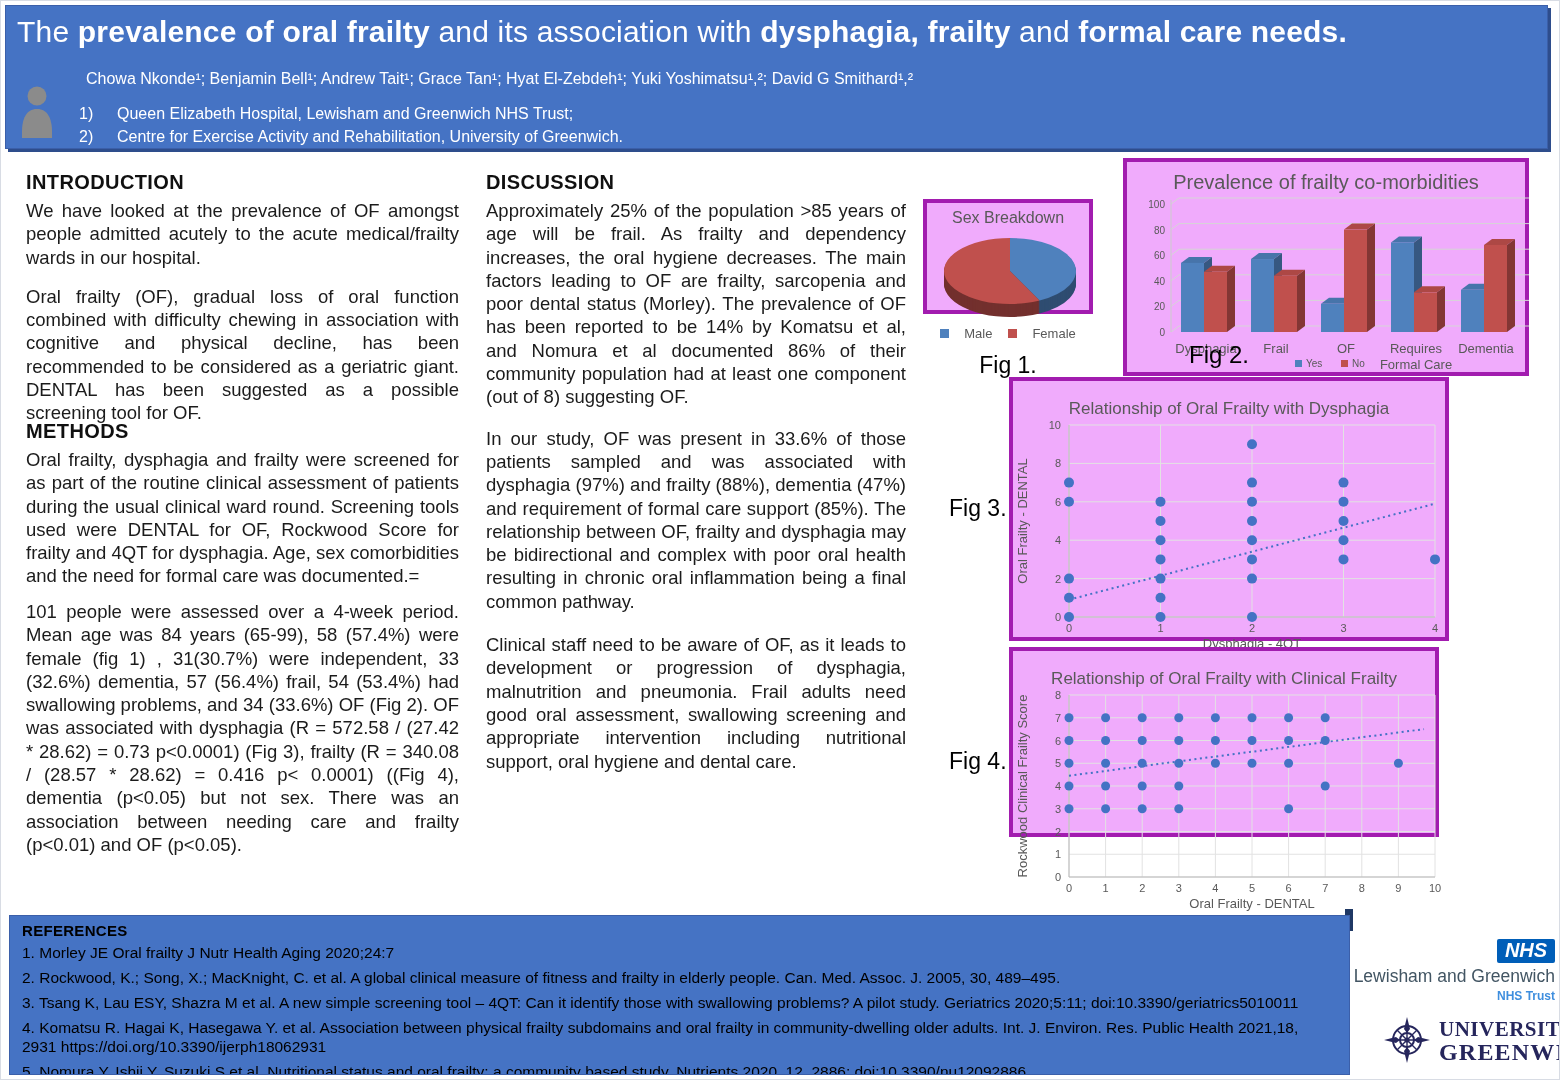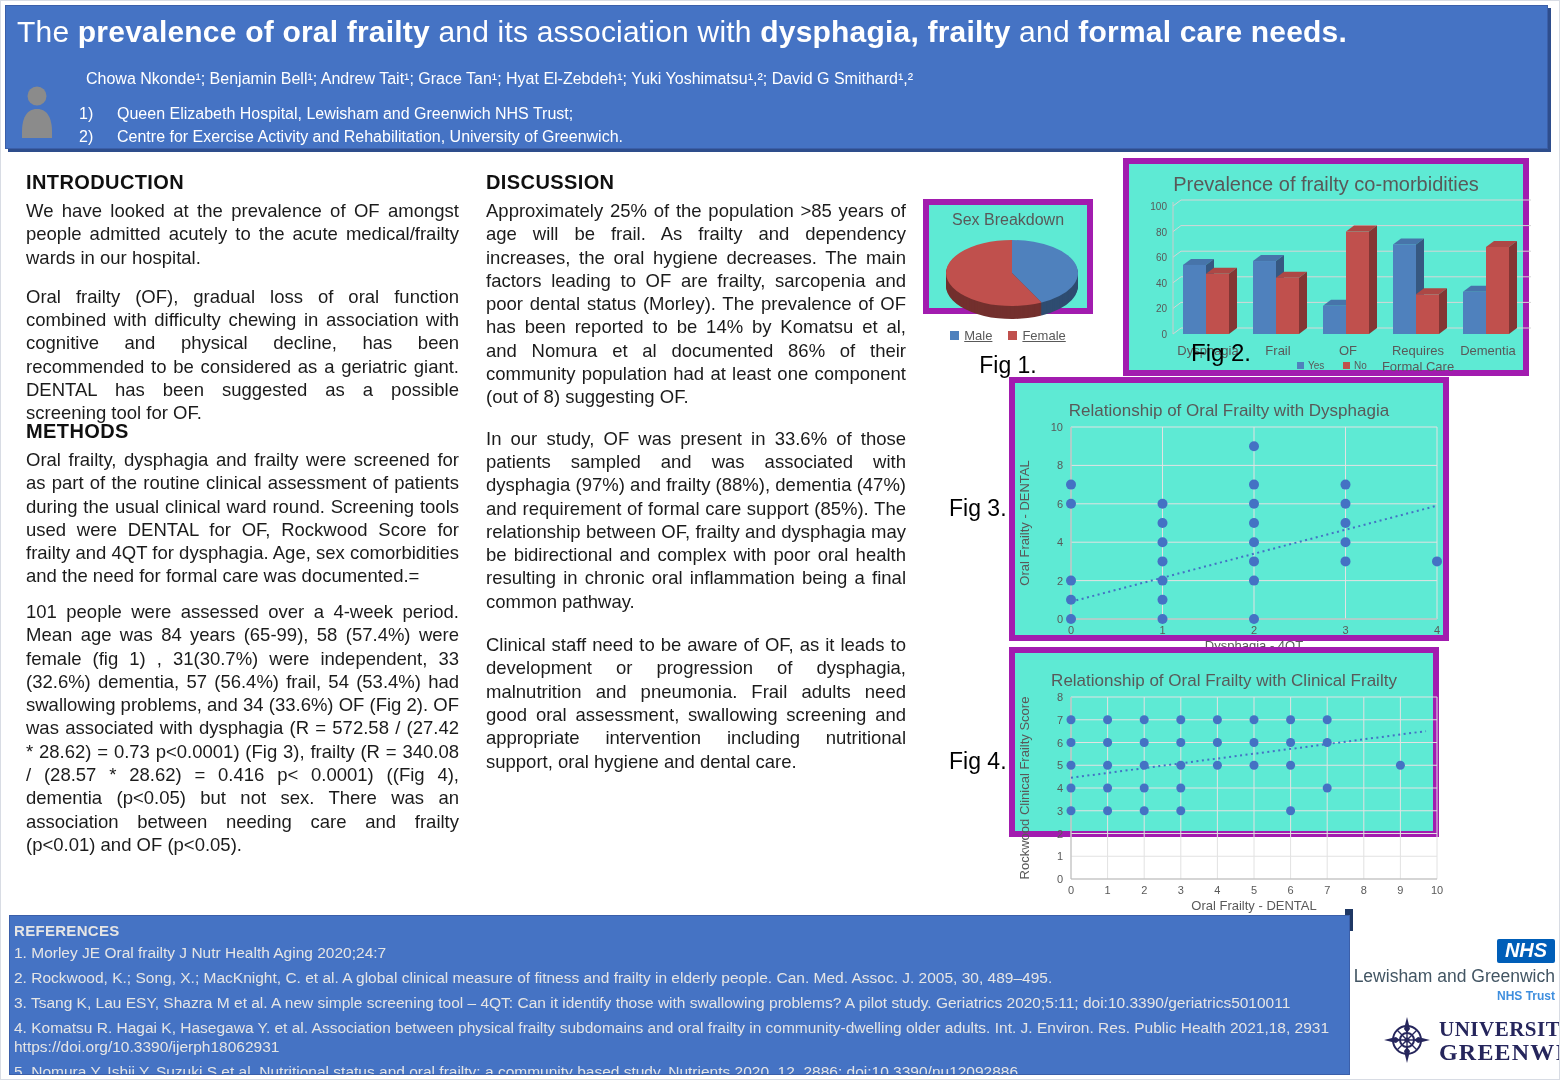--- a/index.html
+++ b/index.html
@@ -20,45 +20,45 @@
   
   .section{position:absolute;}
   .sec-intro{left:25px;top:170px;width:433px;}
   .sec-methods{left:25px;top:419px;width:433px;}
   .sec-results{left:25px;top:599px;width:433px;}
   .sec-discussion{left:485px;top:170px;width:420px;}
   .sec-h{font-size:20px;font-weight:bold;color:#101010;margin:0 0 5px 0;letter-spacing:.4px;}
   .sec-p{font-size:18.5px;line-height:1.26;text-align:justify;color:#1b1b1b;margin:0 0 16px 0;}
 
   
-  .panel{position:absolute;background:#5eead4;border:6px solid #a21caf;box-sizing:border-box;}
+  .panel{position:absolute;background:#f0abfc;border:4px solid #a21caf;box-sizing:border-box;}
   .p-fig1{left:922px;top:198px;width:170px;height:115px;}
   .p-fig2{left:1122px;top:157px;width:406px;height:218px;}
   .p-fig3{left:1008px;top:376px;width:440px;height:264px;}
   .p-fig4{left:1008px;top:646px;width:430px;height:190px;}
   .chart-title{text-align:center;color:#595959;}
   .ct-1{font-size:16px;margin-top:6px;}
   .ct-2{font-size:20px;margin-top:9px;}
   .ct-3,.ct-4{font-size:17px;margin-top:18px;}
   .caption{position:absolute;font-size:23px;color:#000;}
   .cap1{left:922px;top:351px;width:170px;text-align:center;}
   .cap2{left:62px;bottom:3px;font-size:24px;}
   .cap3{left:948px;top:494px;}
   .cap4{left:948px;top:747px;}
   .pie-legend{display:flex;justify-content:center;align-items:center;gap:16px;font-size:13px;color:#595959;margin-top:1px;}
-  .pl-item{display:flex;align-items:center;gap:5px;text-decoration:underline;}
+  .pl-item{display:flex;align-items:center;gap:15px;}
   .sw{width:9px;height:9px;display:inline-block;}
   svg text.tk{font-size:11px;fill:#595959;font-family:"Liberation Sans",sans-serif;}
   svg text.tks{font-size:10px;fill:#595959;font-family:"Liberation Sans",sans-serif;}
   svg text.cat{font-size:13px;fill:#595959;font-family:"Liberation Sans",sans-serif;}
   svg text.axl{font-size:13px;fill:#595959;font-family:"Liberation Sans",sans-serif;}
 
   
   .refs{position:absolute;left:8px;top:914px;width:1341px;height:160px;background:#4573c4;
-    border:1px solid #3b5fa9;color:#e5e5e5;padding:5px 4px;box-sizing:border-box;overflow:hidden;}
+    border:1px solid #3b5fa9;color:#000000;padding:5px 12px;box-sizing:border-box;overflow:hidden;}
   .refs-h{font-size:15px;font-weight:bold;margin:1px 0 5px 0;letter-spacing:.3px;}
   .ref{font-size:15.5px;line-height:1.17;margin-bottom:7px;white-space:normal;}
   .shadow-chip{position:absolute;left:1344px;top:908px;width:8px;height:22px;background:#1f3864;}
 
   
   .nhs-box{position:absolute;left:1496px;top:938px;width:58px;height:24px;background:#005eb8;color:#fff;
     font-style:italic;font-weight:bold;font-size:20px;text-align:center;line-height:23px;border-radius:2px;}
   .nhs-org{position:absolute;left:1350px;top:965px;width:204px;text-align:right;color:#425563;font-size:17.5px;}
   .nhs-trust{position:absolute;left:1350px;top:988px;width:204px;text-align:right;color:#3e8ede;font-size:12px;font-weight:bold;}
   .uog{position:absolute;left:1382px;top:1015px;display:flex;align-items:center;gap:8px;}

